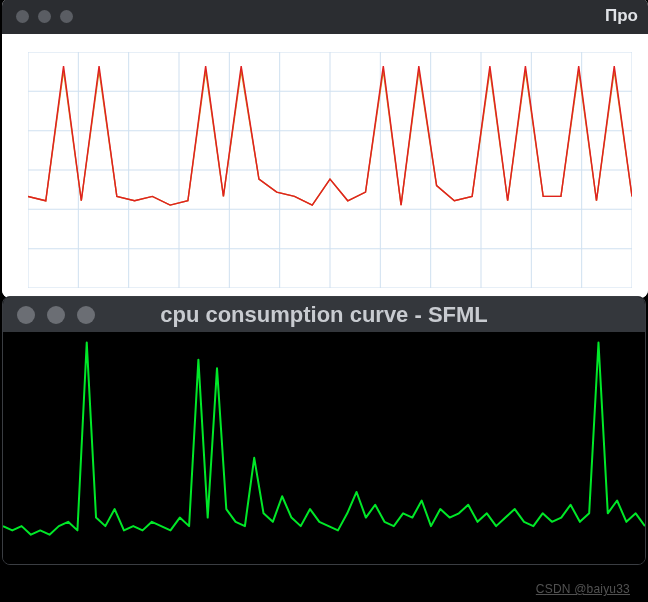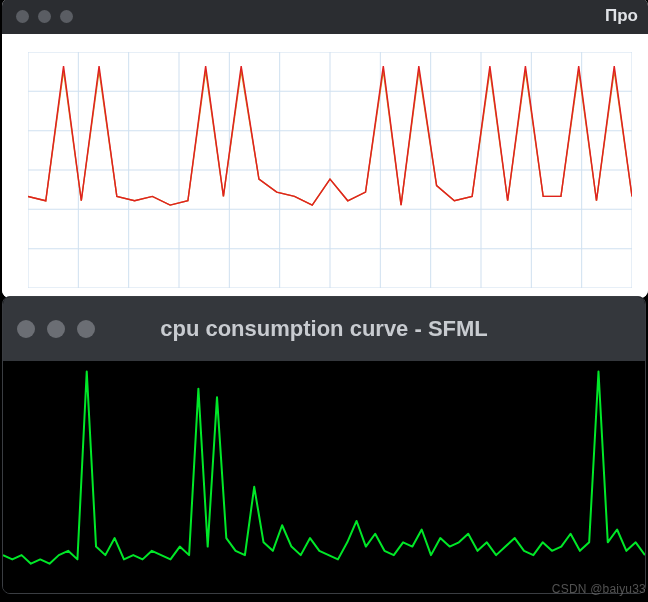--- a/index.html
+++ b/index.html
@@ -78,21 +78,21 @@
   
   .win2 {
     left: 2px;
     top: 296px;
     width: 644px;
     background: #000;
     border: 1px solid #3a3d42;
   }
   .win2 .titlebar {
     background: #34373c;
-    height: 64px;
+    height: 35px;
   }
   .win2 .dot {
     width: 18px;
     height: 18px;
     background: #6b6e74;
   }
   .win2 .traffic { gap: 12px; }
   .win2 .title {
     color: #c8cbd0;
     font-size: 22px;
@@ -101,26 +101,27 @@
   .plot2 {
     width: 100%;
     height: 232px;
     background: #000;
     position: relative;
   }
   .plot2 svg { width: 100%; height: 100%; display: block; }
 
   .watermark {
     position: absolute;
-    right: 2px;
+    right: 18px;
     bottom: 6px;
     color: #888;
     font-size: 12px;
     opacity: 0.6;
     letter-spacing: 0.2px;
+    text-decoration: underline;
   }
 </style>
 </head>
 <body>
 
 <div class="window win1">
   <div class="titlebar">
     <div class="traffic">
       <span class="dot"></span>
       <span class="dot"></span>

